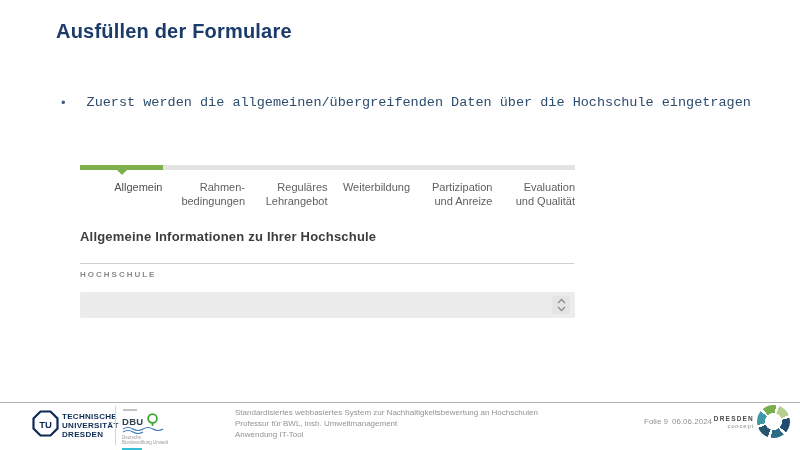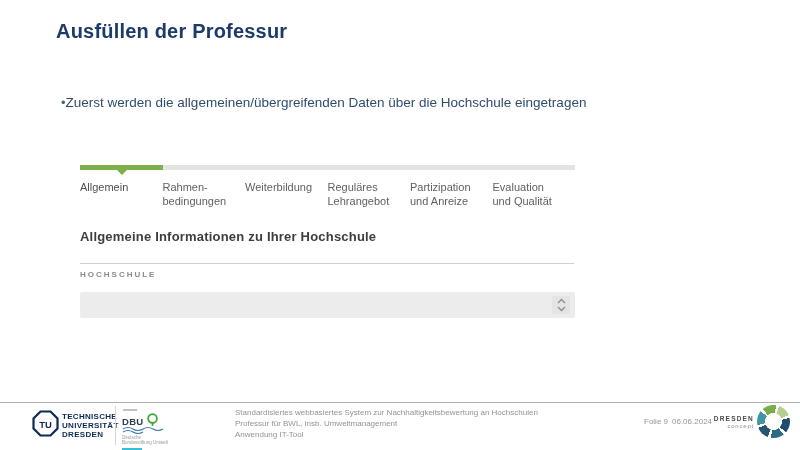--- a/index.html
+++ b/index.html
@@ -11,38 +11,38 @@
 
   
   .slide-title {
     position:absolute; left:56px; top:20px;
     font-size:20px; font-weight:700; color:#1b3b6a; letter-spacing:.2px;
   }
 
   
   .bullet-row { position:absolute; left:61px; top:94px; display:flex; align-items:flex-start; }
   .bullet-marker { font-size:13px; color:#46617f; line-height:18px; }
-  .bullet-text { margin-left:0; font-size:13.5px; color:#2e4d6e; line-height:18px; }
+  .bullet-text { margin-left:21px; font-size:13.5px; color:#2e4d6e; line-height:18px;font-family:Liberation Mono, monospace; }
 
   
   .progress-track {
     position:absolute; left:80px; top:165px; width:495px; height:5px; background:#e3e3e3;
   }
   .progress-fill { position:relative; width:83px; height:5px; background:#7db04b; }
   .progress-arrow {
     position:absolute; left:37px; top:5px; width:0; height:0;
     border-left:5px solid transparent; border-right:5px solid transparent;
     border-top:5px solid #7db04b;
   }
   .tabs {
     position:absolute; left:80px; top:178px; width:495px;
     display:grid; grid-template-columns:repeat(6,1fr);
   }
   .tab {
-    text-align:left; font-size:11px; line-height:14px; color:#5f5f5f;
+    text-align:right; font-size:11px; line-height:14px; color:#5f5f5f;
     white-space:pre-line; cursor:default; padding-top:2px;
   }
   .tab.active { color:#4f4f4f; }
 
   .section-heading {
     position:absolute; left:80px; top:229px;
     font-size:13px; font-weight:700; color:#3d3d3d; letter-spacing:.2px;
   }
   .field-divider { position:absolute; left:80px; top:263px; width:494px; height:1px; background:#d0d0d0; }
   .field-label {
@@ -99,40 +99,40 @@
         #b7cf8e 50% 63%, #ffffff 63% 66%,
         #1f4d70 66% 81%, #ffffff 81% 84%,
         #2b6b84 84% 97%, #ffffff 97% 100%);
   }
 </style>
 </head>
 <body>
 
 <div class="slide">
 
-  <div class="slide-title">Ausfüllen der Professur</div>
+  <div class="slide-title">Ausfüllen der Formulare</div>
 
   <div class="bullet-row">
     <span class="bullet-marker">•</span>
     <span class="bullet-text">Zuerst werden die allgemeinen/übergreifenden Daten über die Hochschule eingetragen</span>
   </div>
 
   <div class="progress-track">
     <div class="progress-fill">
       <div class="progress-arrow"></div>
     </div>
   </div>
 
   <div class="tabs">
     <div class="tab active">Allgemein</div>
     <div class="tab">Rahmen-
 bedingungen</div>
-    <div class="tab">Weiterbildung</div>
     <div class="tab">Reguläres
 Lehrangebot</div>
+    <div class="tab">Weiterbildung</div>
     <div class="tab">Partizipation
 und Anreize</div>
     <div class="tab">Evaluation
 und Qualität</div>
   </div>
 
   <div class="section-heading">Allgemeine Informationen zu Ihrer Hochschule</div>
 
   <div class="field-divider"></div>
   <div class="field-label">HOCHSCHULE</div>

